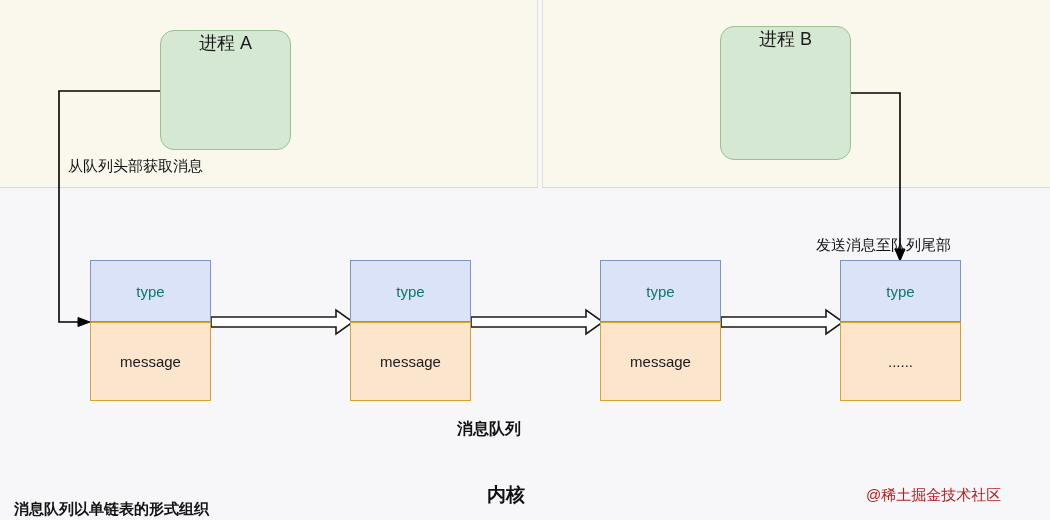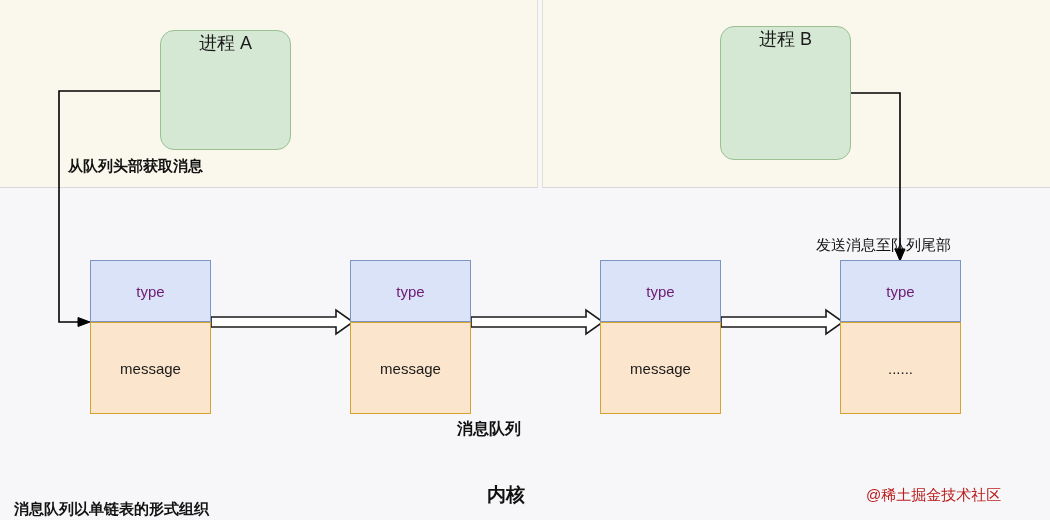--- a/index.html
+++ b/index.html
@@ -54,48 +54,48 @@
     left: 0; top: 0;
     width: 121px;
     height: 62px;
     background: #dae3f7;
     border: 1px solid #7b96c4;
     box-sizing: border-box;
     display: flex;
     align-items: center;
     justify-content: center;
     font-size: 15px;
-    color: #701a75;
+    color: #0f766e;
   }
   .node .msg-cell {
     position: absolute;
     left: 0; top: 62px;
     width: 121px;
-    height: 92px;
+    height: 79px;
     background: #fce5cd;
     border: 1px solid #d6a32e;
     box-sizing: border-box;
     display: flex;
     align-items: center;
     justify-content: center;
     font-size: 15px;
     color: #1b1b1b;
   }
   #node-1 { left: 90px; }
   #node-2 { left: 350px; }
   #node-3 { left: 600px; }
   #node-4 { left: 840px; }
 
   
   .label {
     position: absolute;
     color: #111111;
     white-space: nowrap;
   }
-  #label-get   { left: 68px;  top: 157px; font-size: 15px; font-weight: bold; }
+  #label-get   { left: 68px;  top: 157px; font-size: 15px; }
   #label-send  { left: 816px; top: 198px; font-size: 15px; margin-top: 38px; }
   #label-queue { left: 457px; top: 419px; font-size: 16px; font-weight: bold; }
   #label-kernel{ left: 487px; top: 482px; font-size: 19px; font-weight: bold; }
   #label-linked{ left: 14px;  top: 500px; font-size: 15px; font-weight: bold; }
   #watermark {
     position: absolute;
     left: 866px; top: 486px;
     font-size: 15px;
     color: #b91c1c;
     white-space: nowrap;

